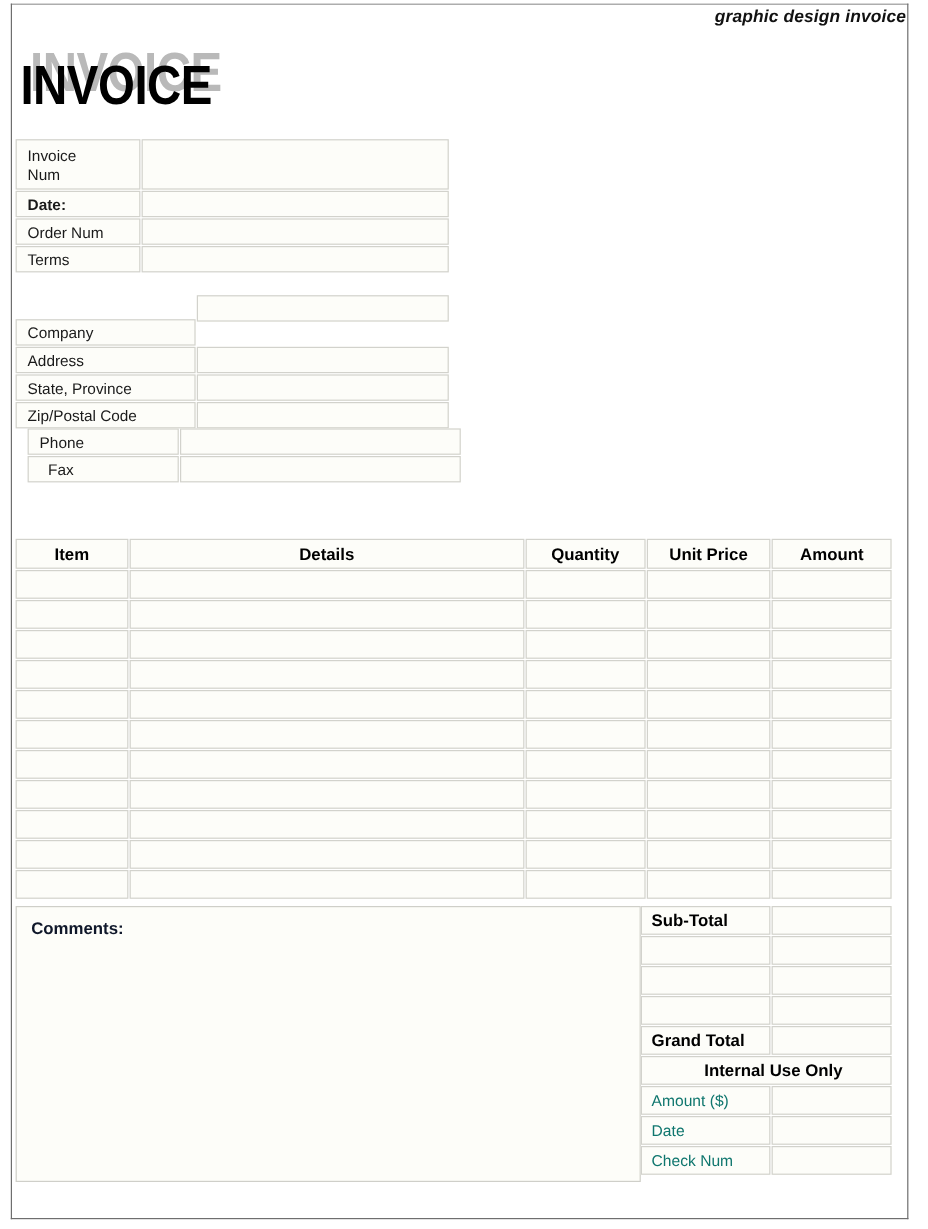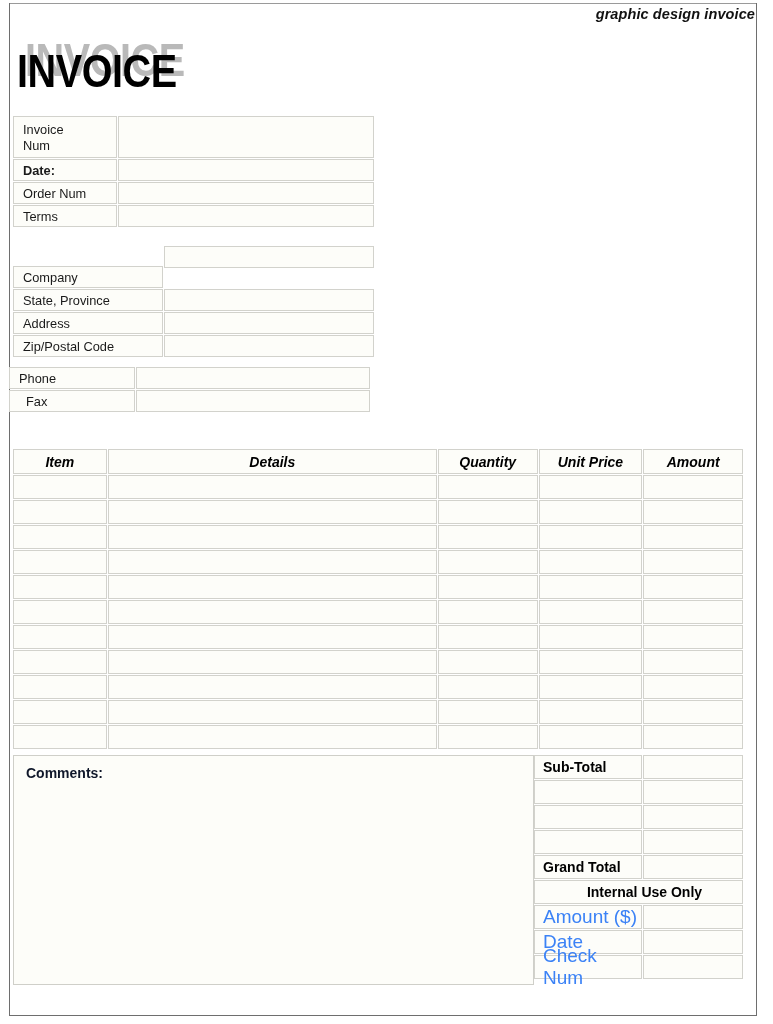--- a/index.html
+++ b/index.html
@@ -109,21 +109,20 @@
   }
   .fcell.lbl { white-space: pre-line; }
   .fcell.val { padding-left: 6px; }
 
   
   .items-table {
     position: absolute;
     left: 13px;
     top: 449px;
     width: 731px;
-    font-style: italic;
   }
   .irow { display: flex; width: 100%; }
   .icell {
     box-sizing: border-box;
     border: 1px solid #d2d2cc;
     background: #fdfdf9;
     margin: 0 1px 1px 0;
     height: 24px;
     display: flex;
     align-items: center;
@@ -171,23 +170,23 @@
   }
   .trow { display: flex; width: 100%; }
   .tcell {
     box-sizing: border-box;
     border: 1px solid #d2d2cc;
     background: #fdfdf9;
     margin: 0 1px 1px 0;
     height: 24px;
     display: flex;
     align-items: center;
-    font-size: 19px;
+    font-size: 13px;
     padding-left: 8px;
-    color: #3b82f6;
+    color: #0f766e;
   }
   .t-lbl { width: 108px; }
   .t-val { width: 101px; padding-left: 0; }
   .tcell.bold { font-weight: bold; font-size: 14px; color: #000; }
   .tcell.full {
     width: 209px;
     justify-content: center;
     padding-left: 12px;
     font-weight: bold;
     font-size: 14px;
@@ -228,34 +227,34 @@
         <div class="fcell val" style="width: 256px; height: 22px;"></div>
       </div>
     </div>
 
   <div class="form-block" id="billing-info-block" style="left:13px; top:246px; width:362px;">
       <div class="frow">
         <div class="fcell lbl" style="width: 150px; height: 22px; margin-top: 20px;">Company</div>
         <div class="fcell val" style="width: 210px; height: 22px;"></div>
       </div>
       <div class="frow">
+        <div class="fcell lbl" style="width: 150px; height: 22px;">Address</div>
+        <div class="fcell val" style="width: 210px; height: 22px;"></div>
+      </div>
+      <div class="frow">
         <div class="fcell lbl" style="width: 150px; height: 22px;">State, Province</div>
         <div class="fcell val" style="width: 210px; height: 22px;"></div>
       </div>
       <div class="frow">
-        <div class="fcell lbl" style="width: 150px; height: 22px;">Address</div>
-        <div class="fcell val" style="width: 210px; height: 22px;"></div>
-      </div>
-      <div class="frow">
         <div class="fcell lbl" style="width: 150px; height: 22px;">Zip/Postal Code</div>
         <div class="fcell val" style="width: 210px; height: 22px;"></div>
       </div>
     </div>
 
-  <div class="form-block" id="contact-info-block" style="left:9px; top:357px; width:362px;margin-top:10px;">
+  <div class="form-block" id="contact-info-block" style="left:23px; top:357px; width:362px;">
       <div class="frow">
         <div class="fcell lbl" style="width: 126px; height: 22px;">Phone</div>
         <div class="fcell val" style="width: 234px; height: 22px;"></div>
       </div>
       <div class="frow">
         <div class="fcell lbl" style="width: 126px; height: 22px; padding-left: 16px;">Fax</div>
         <div class="fcell val" style="width: 234px; height: 22px;"></div>
       </div>
     </div>
 

